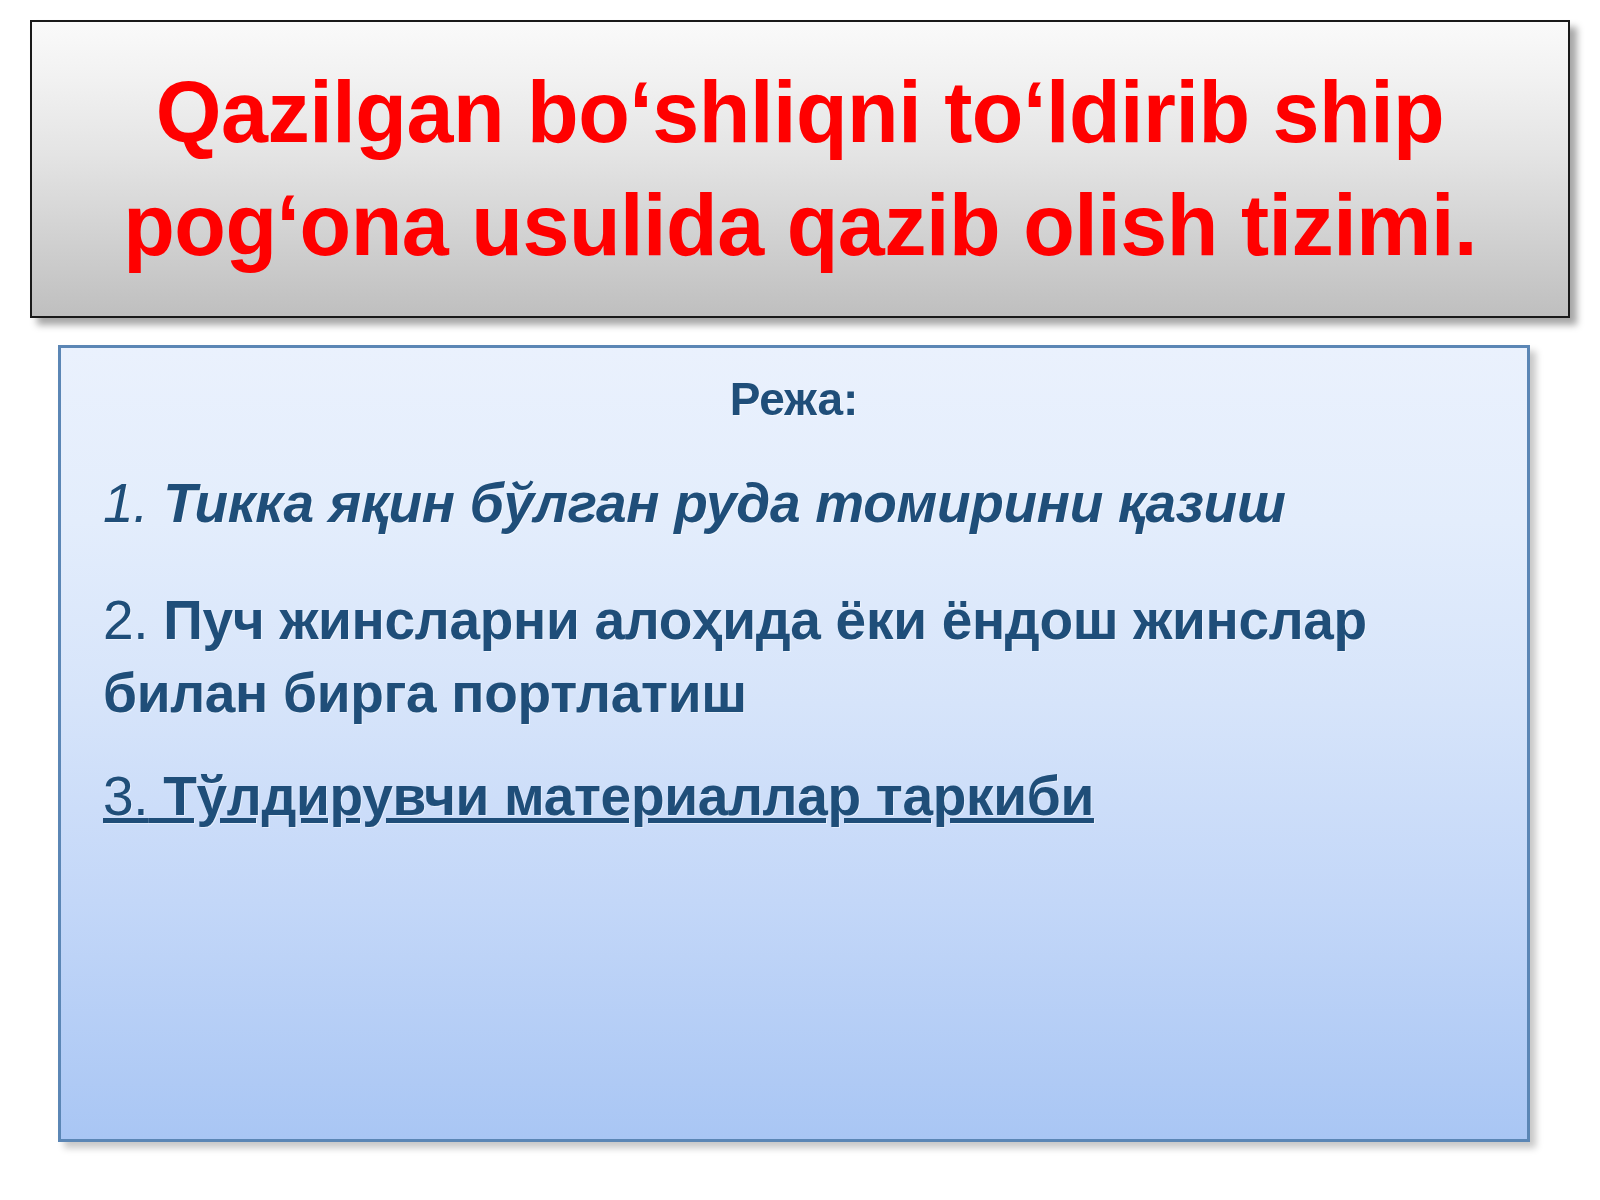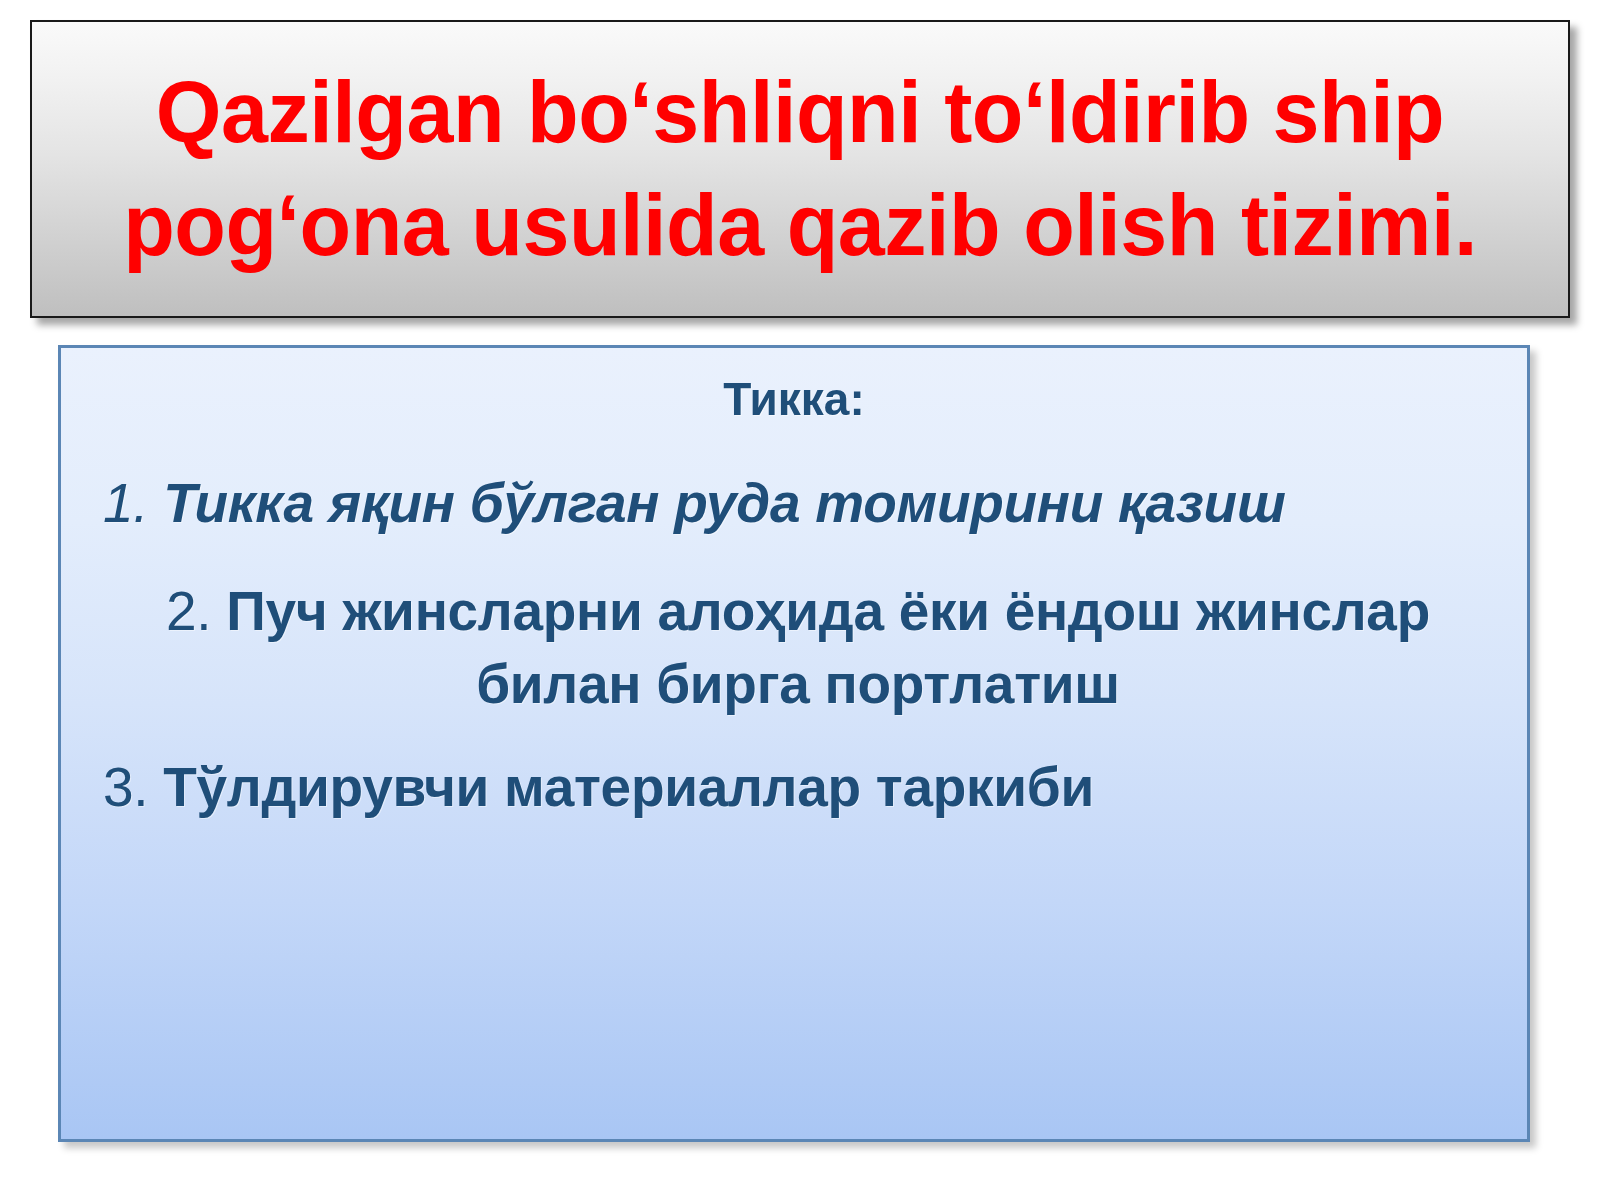--- a/index.html
+++ b/index.html
@@ -104,36 +104,36 @@
     letter-spacing: -0.3px;
     text-align: left;
     padding-left: 18px;
     padding-right: 10px;
     text-shadow: 1px 1px 0 rgba(255,255,255,0.45);
   }
   .plan-item .num {
     font-weight: 400;
   }
   .plan-item-1 { margin-top: 42px; font-style: italic; }
-  .plan-item-2 { margin-top: 35px; text-align: center; }
-  .plan-item-3 { margin-top: 30px; }
+  .plan-item-2 { margin-top: 44px; }
+  .plan-item-3 { margin-top: 30px; text-decoration: underline; }
 </style>
 </head>
 <body>
 
 <div class="slide">
 
   <div class="title-box">
     <h1 class="title-text">Qazilgan boʻshliqni toʻldirib ship
 pogʻona usulida  qazib olish tizimi.</h1>
   </div>
 
   <div class="content-box">
 
-    <div class="plan-heading">Тикка:</div>
+    <div class="plan-heading">Режа:</div>
 
     <ul class="plan-list">
       <li class="plan-item plan-item-1">
         <span class="num">1.</span><span> Тикка яқин бўлган руда томирини қазиш</span>
       </li>
       <li class="plan-item plan-item-2">
         <span class="num">2.</span><span> Пуч жинсларни алоҳида ёки ёндош жинслар билан бирга портлатиш</span>
       </li>
       <li class="plan-item plan-item-3">
         <span class="num">3.</span><span> Тўлдирувчи материаллар таркиби</span>

